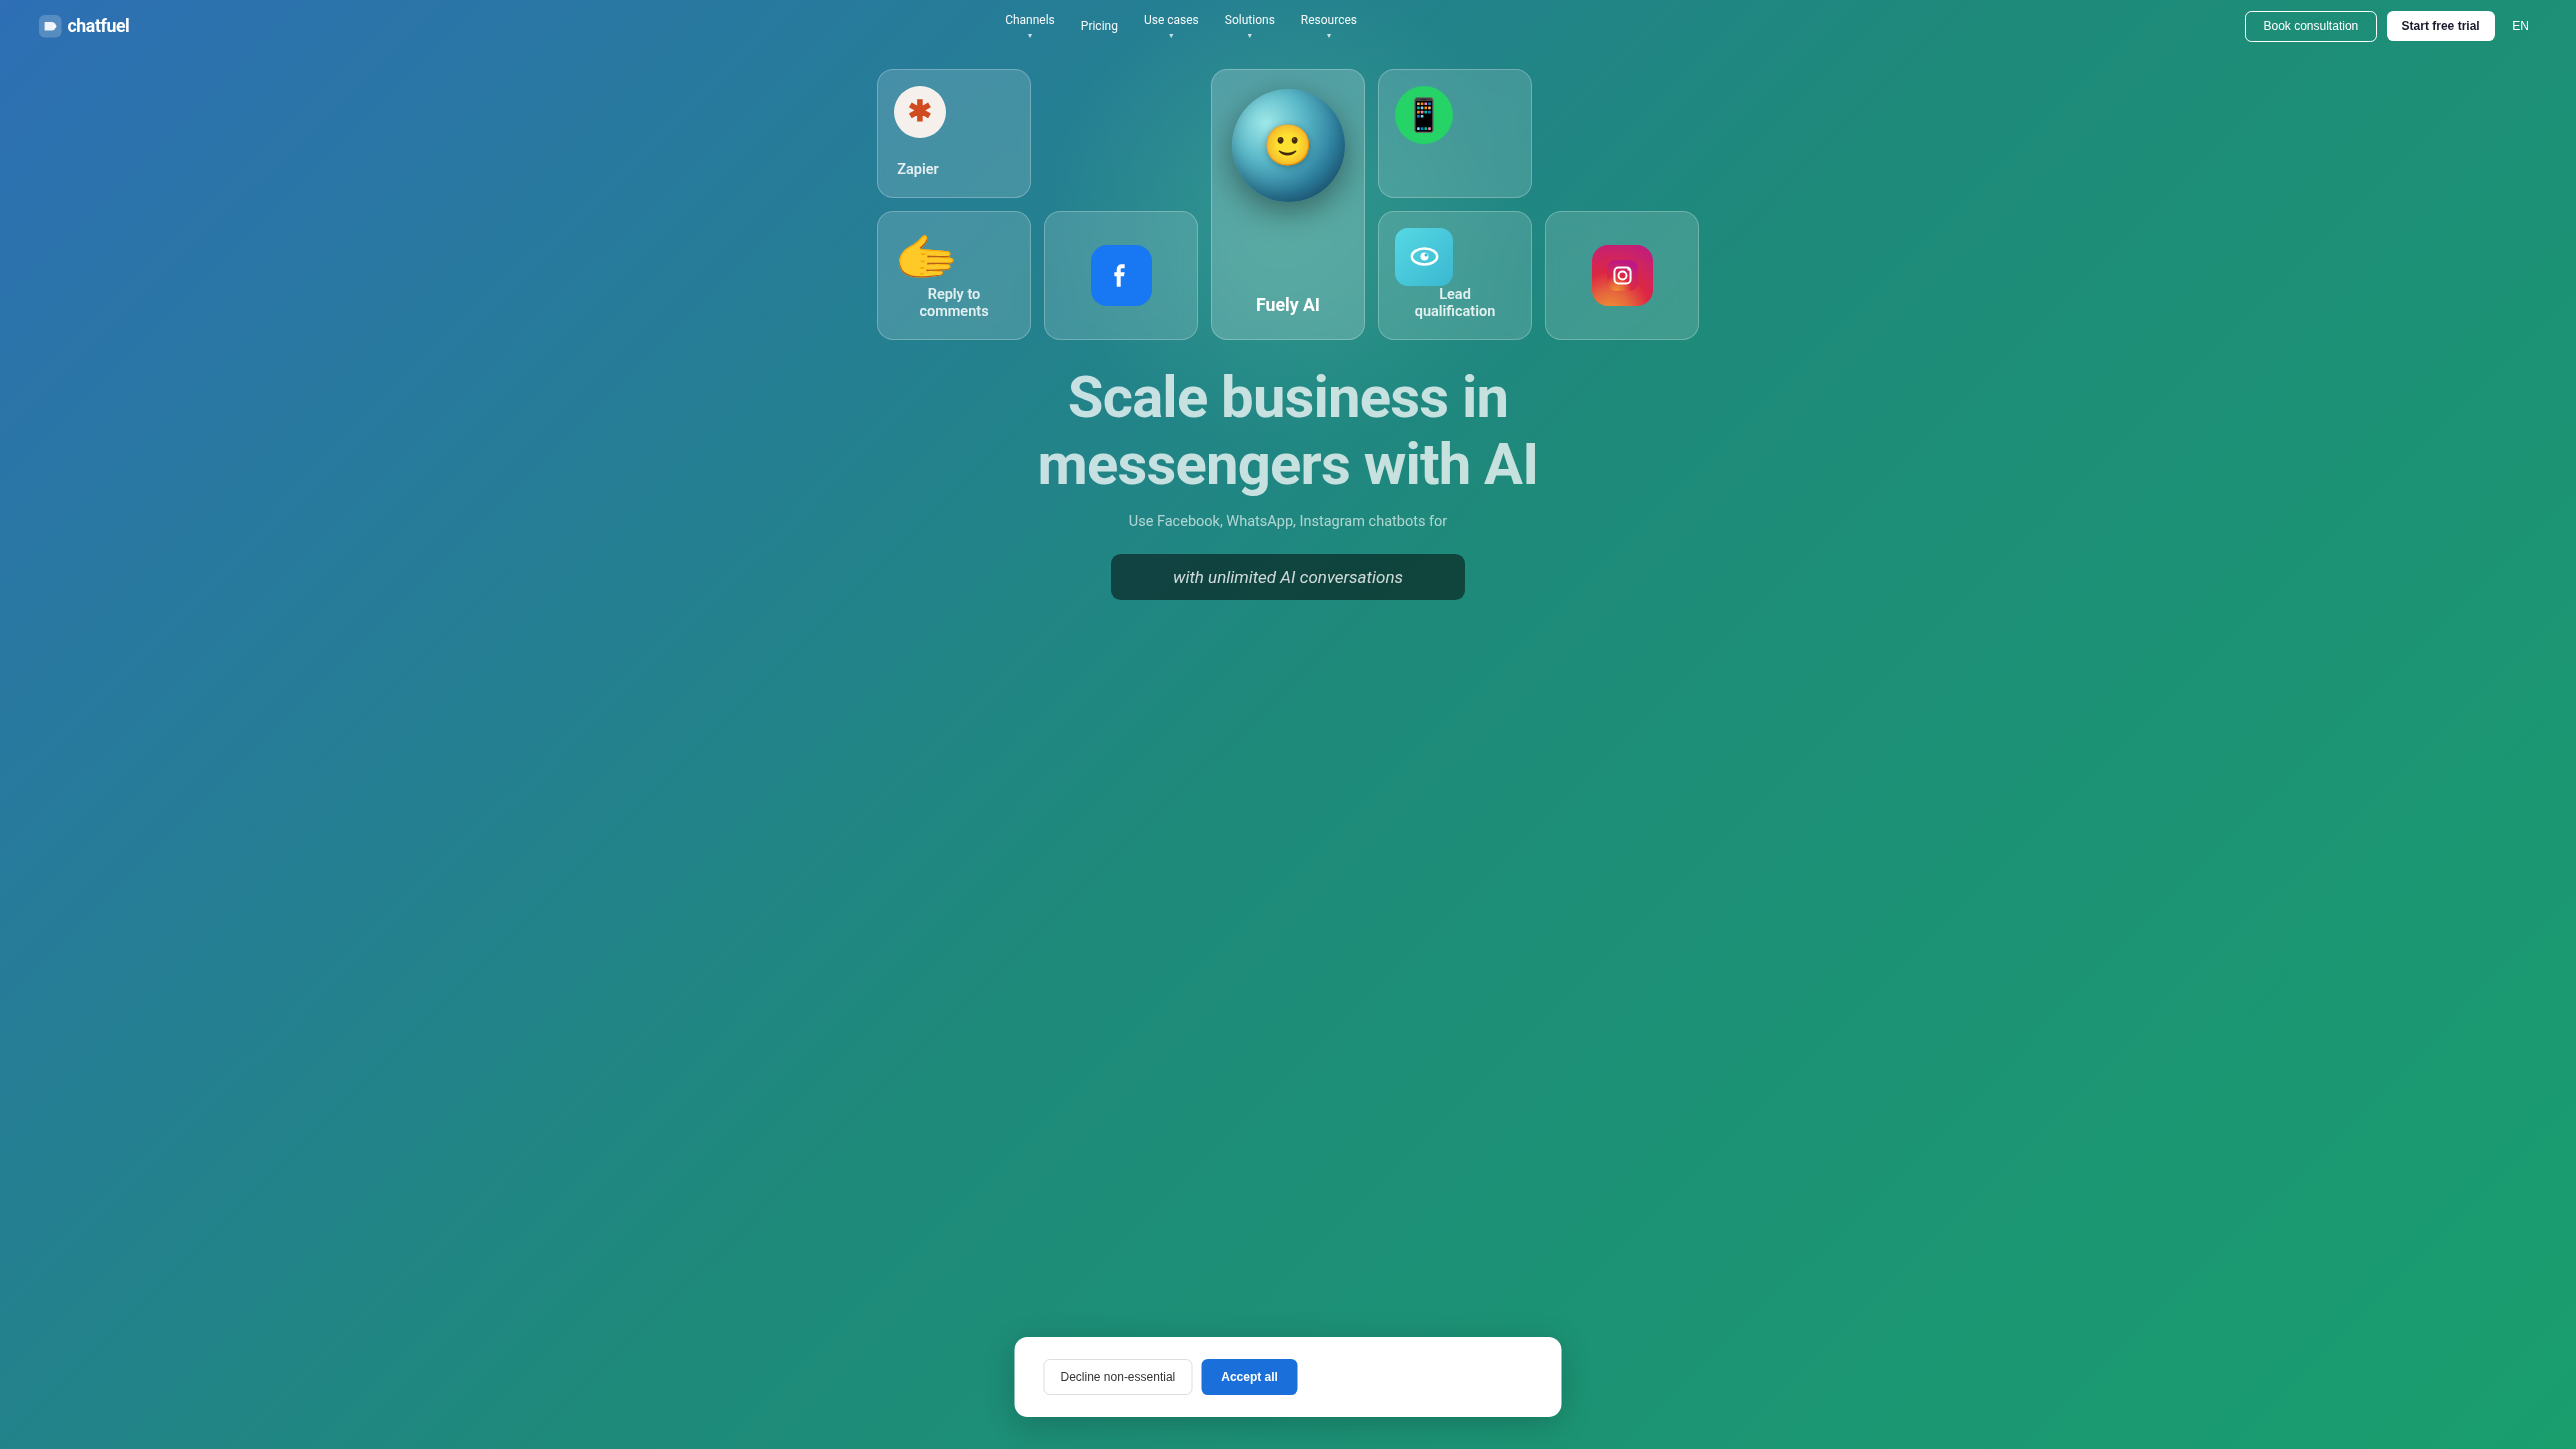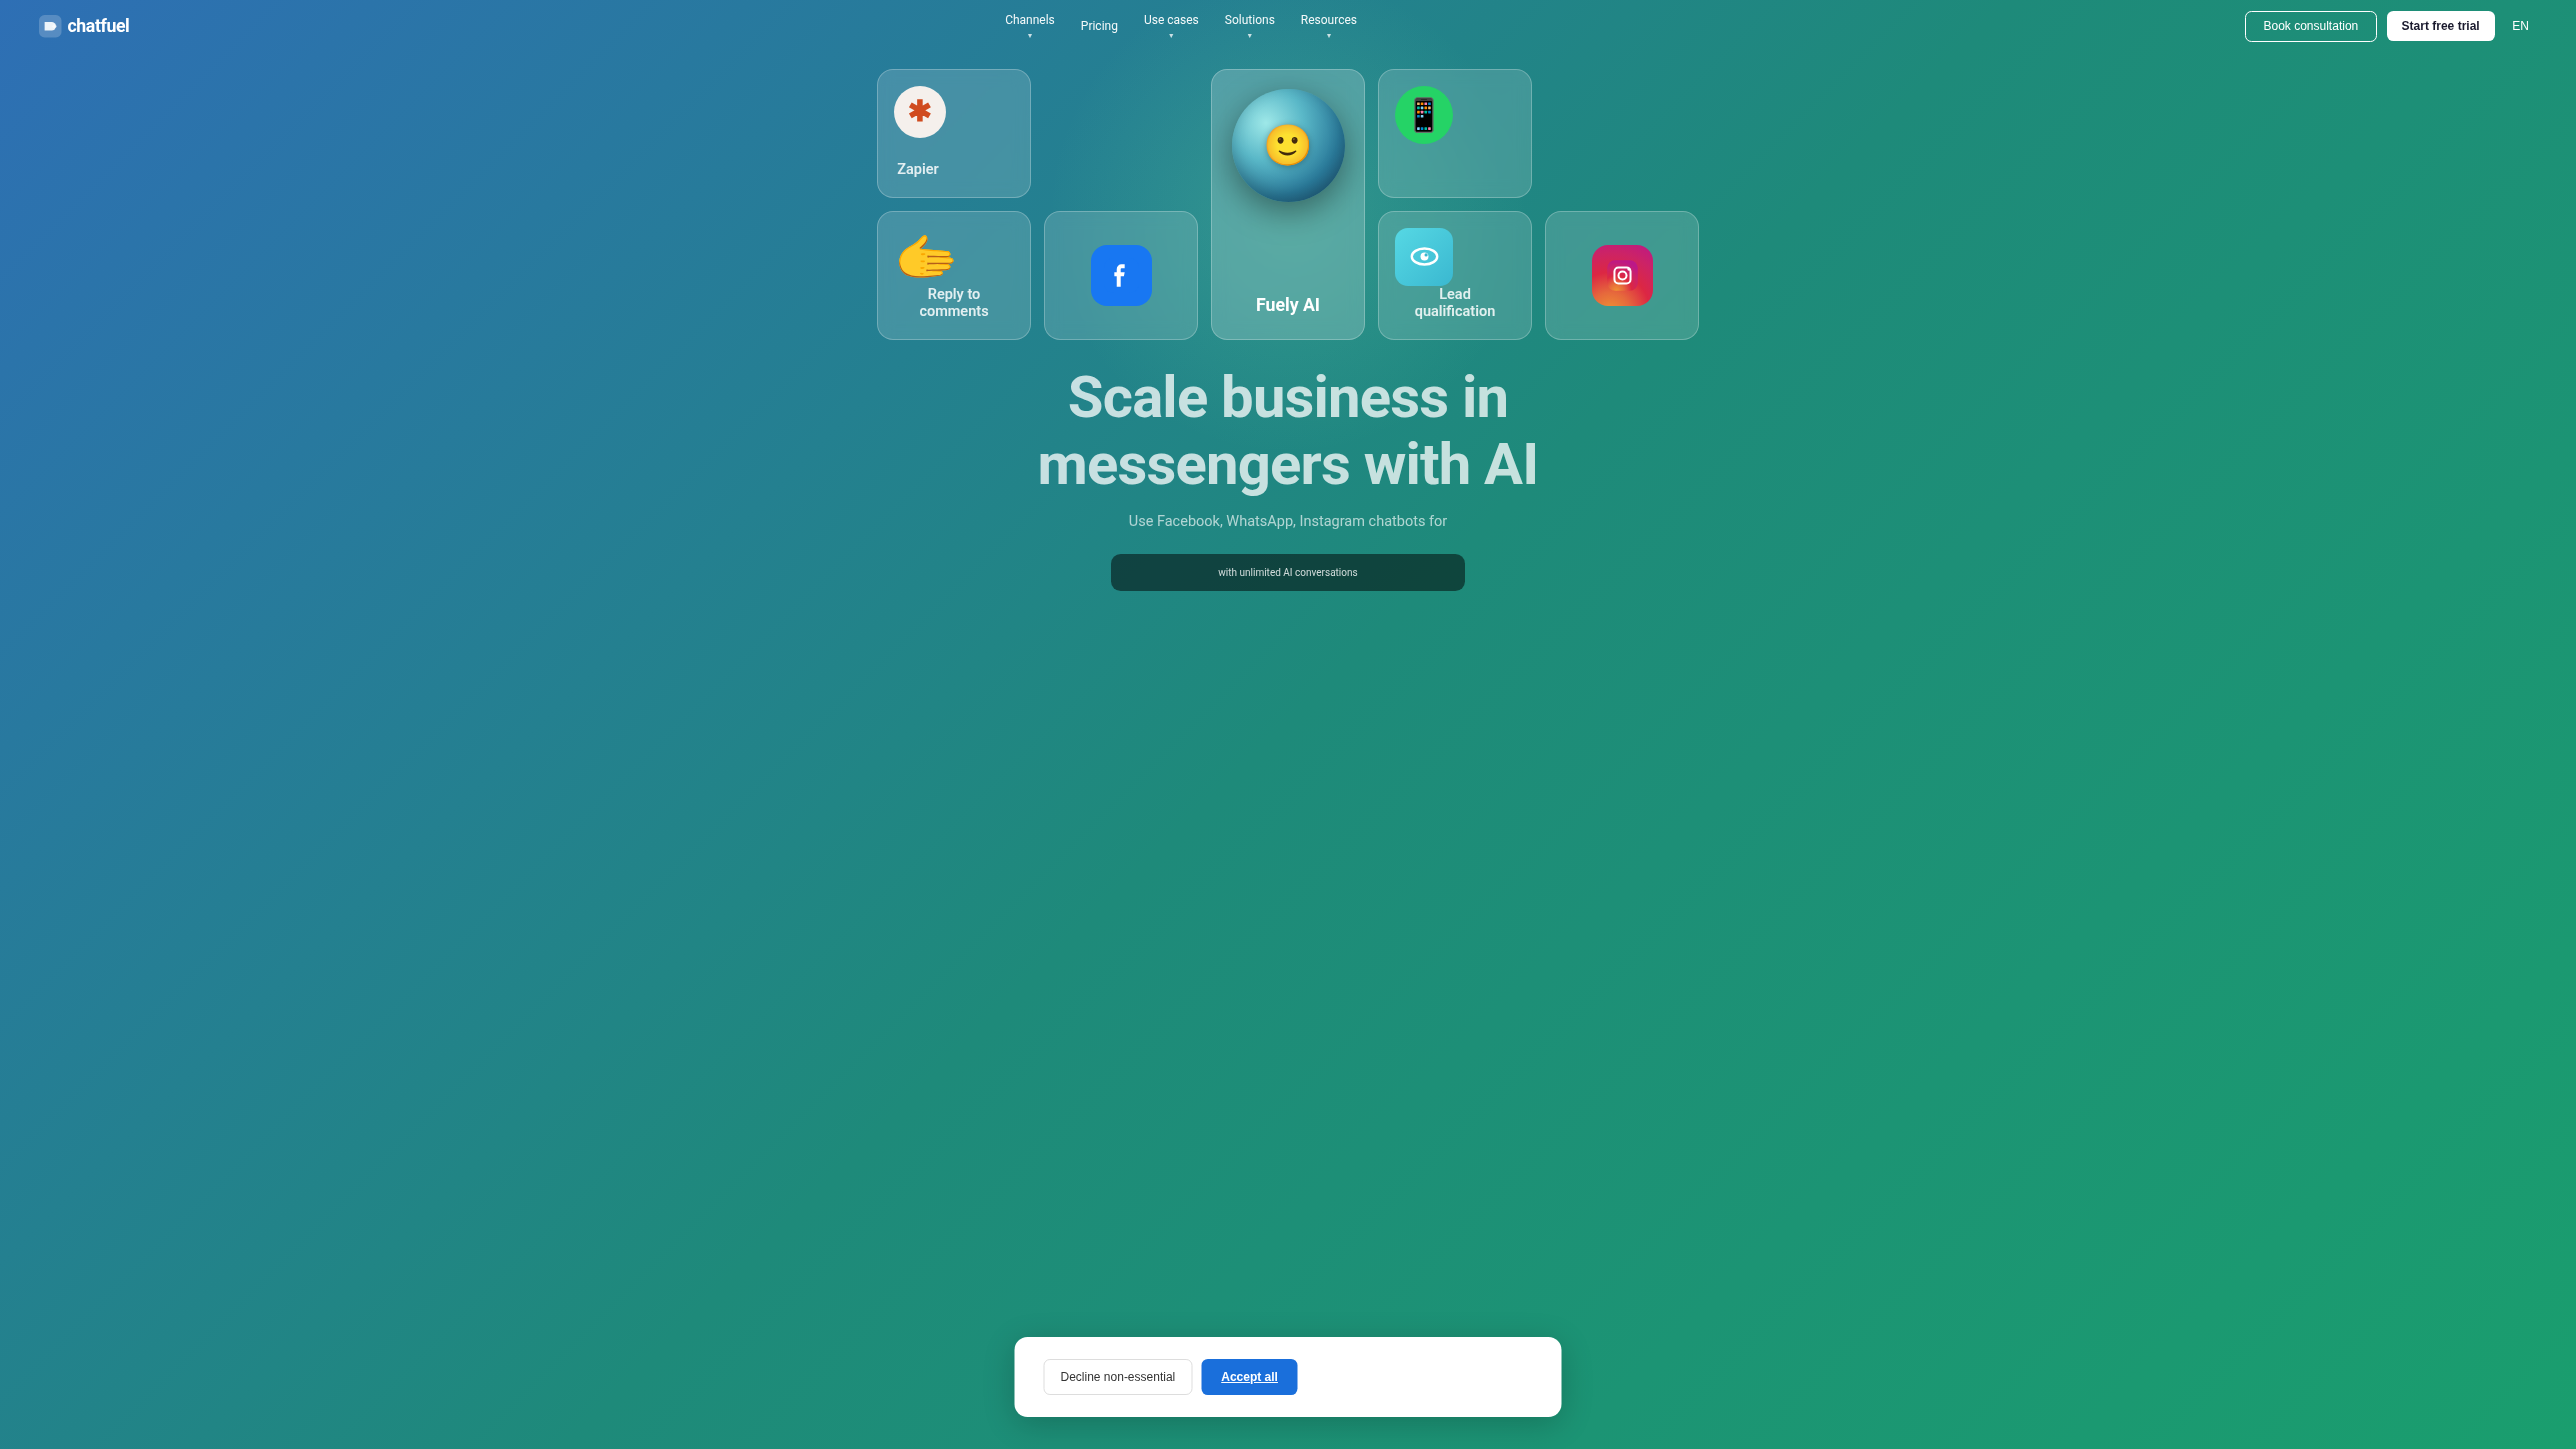--- a/index.html
+++ b/index.html
@@ -203,21 +203,22 @@
       padding: 13px 19.3px;
       max-width: 354px;
       margin: 0 auto;
       display: flex;
       align-items: center;
       justify-content: center;
     }
 
     .cta-bar-text {
       color: rgba(255,255,255,0.8);
-      font-size: 10px;
+      font-size: 17px;
+      font-style: italic;
     }
 
     
     .cookie-banner {
       position: fixed;
       bottom: 32px;
       left: 50%;
       transform: translateX(-50%);
       background: white;
       border-radius: 13px;
@@ -264,21 +265,20 @@
     .btn-accept {
       background: #1a6fdb;
       border: none;
       color: white;
       padding: 9.7px 19.3px;
       border-radius: 6.4px;
       font-size: 12px;
       font-weight: 600;
       cursor: pointer;
       white-space: nowrap;
-      text-decoration: underline;
     }
 
     
     .logo-wrap {
       display: flex;
       align-items: center;
       gap: 6px;
     }
 
     

